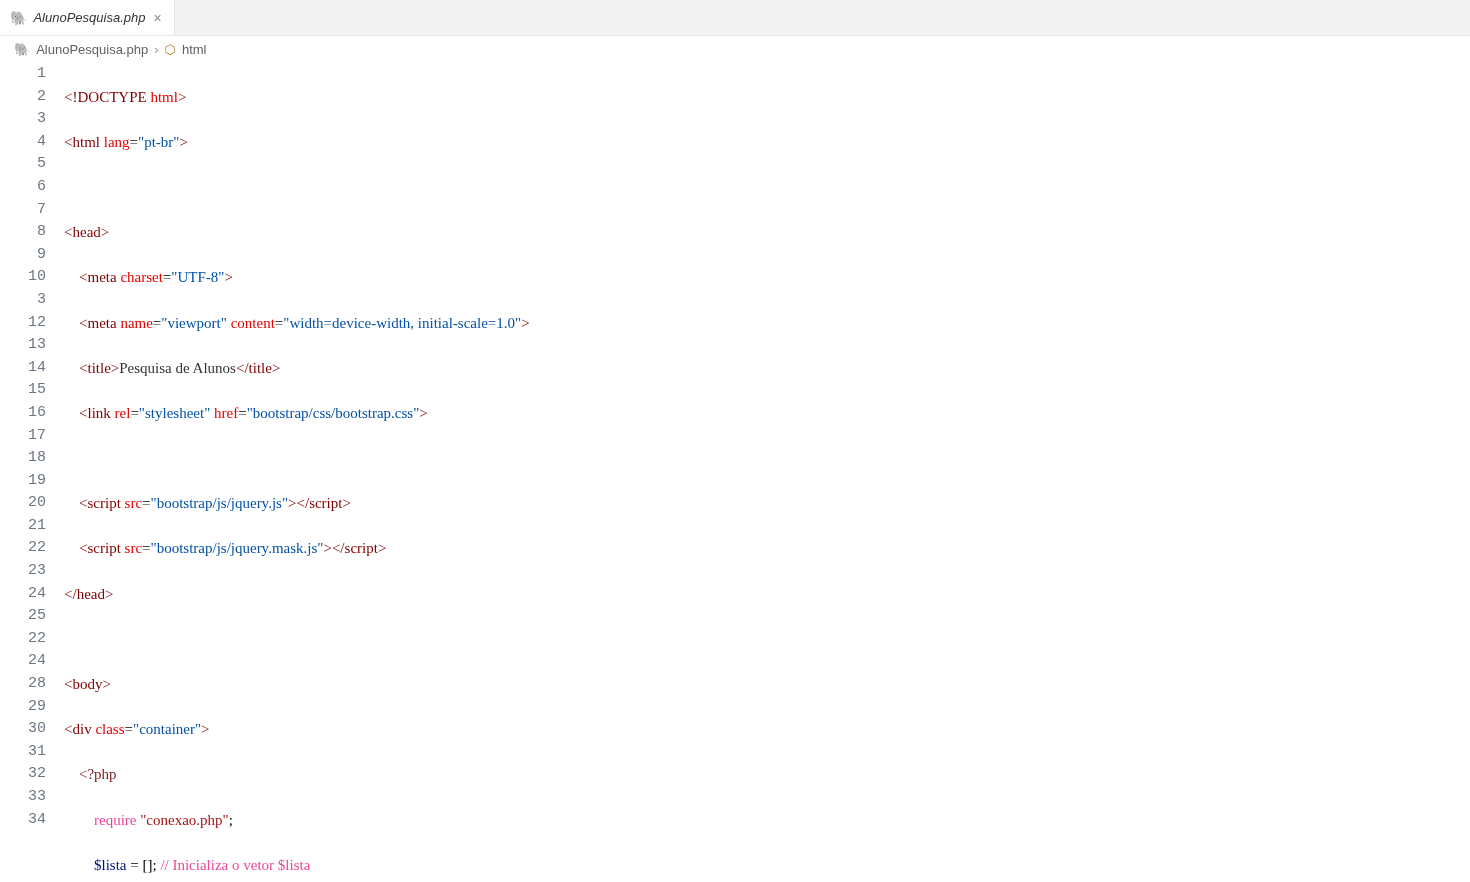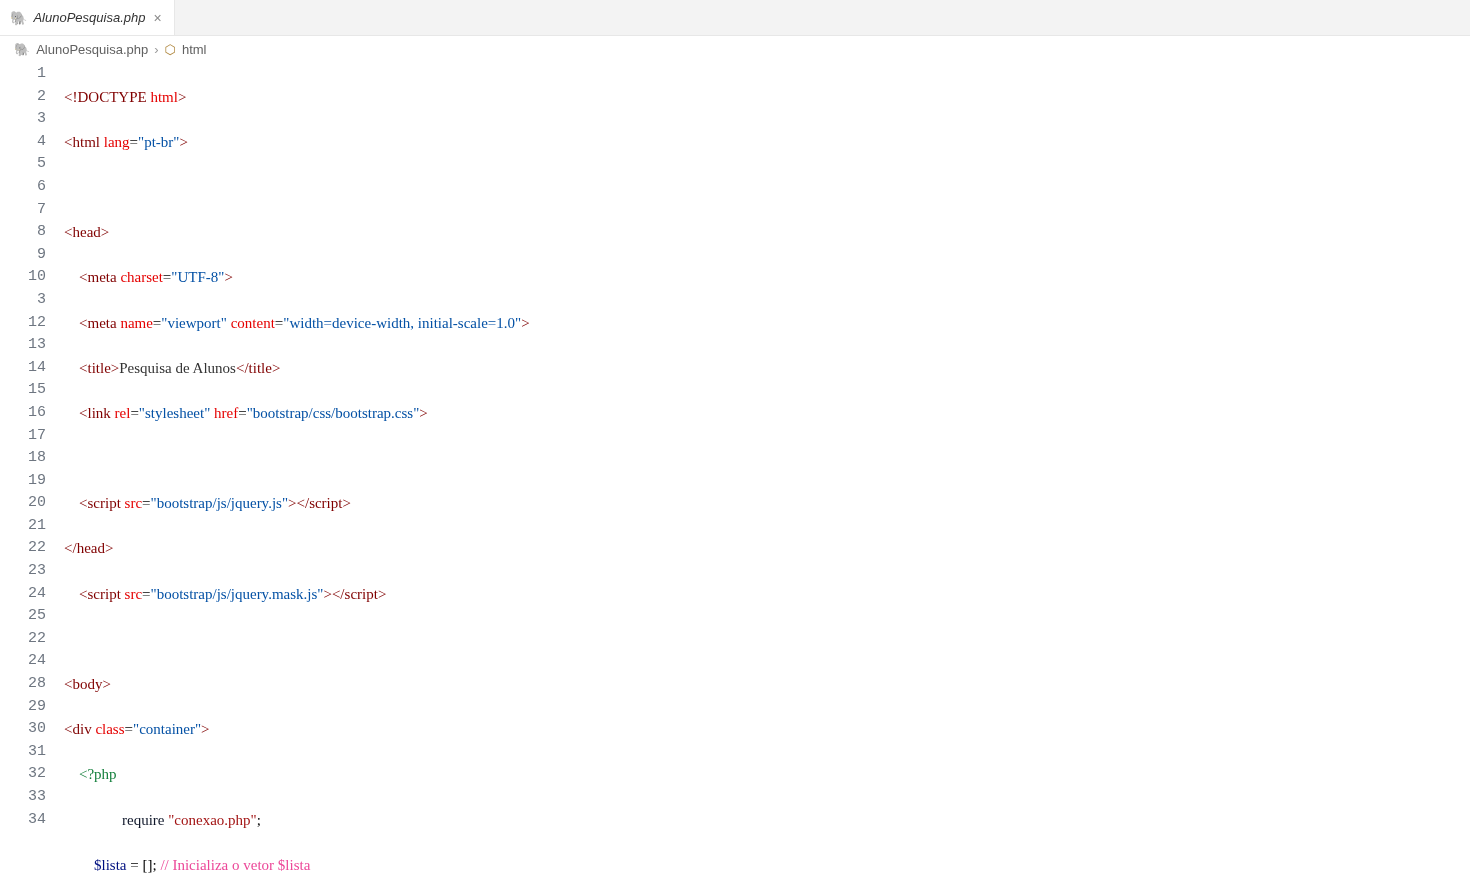--- a/index.html
+++ b/index.html
@@ -87,26 +87,26 @@
     .code .cline {
       height: 22.6px;
       font-family: Liberation Serif, serif;
     }
     
     .p { color: #800000; } 
     .tag { color: #800000; } 
     .attr { color: #e50000; } 
     .str { color: #0451a5; } 
     .txt { color: #333333; } 
-    .kw { color: #0f172a; margin-left: 28px; } 
+    .kw { color: #ec4899; } 
     .var { color: #001080; }
     .cm { color: #ec4899; } 
     .phpstr { color: #a31515; } 
     .doctype { color: #800000; }
-    .phptag { color: #15803d; }
+    .phptag { color: #7f1d1d; }
   </style>
 </head>
 <body>
 
 <div class="tab-bar">
   <div class="tab">
     <span class="tab-icon">🐘</span>
     <span>AlunoPesquisa.php</span>
     <span class="tab-close">×</span>
   </div>
@@ -161,22 +161,22 @@
 <div class="cline"><span class="p">&lt;!</span><span class="doctype">DOCTYPE</span> <span class="attr">html</span><span class="p">&gt;</span></div>
 <div class="cline"><span class="p">&lt;</span><span class="tag">html</span> <span class="attr">lang</span>=<span class="str">"pt-br"</span><span class="p">&gt;</span></div>
 <div class="cline"></div>
 <div class="cline"><span class="p">&lt;</span><span class="tag">head</span><span class="p">&gt;</span></div>
 <div class="cline">    <span class="p">&lt;</span><span class="tag">meta</span> <span class="attr">charset</span>=<span class="str">"UTF-8"</span><span class="p">&gt;</span></div>
 <div class="cline">    <span class="p">&lt;</span><span class="tag">meta</span> <span class="attr">name</span>=<span class="str">"viewport"</span> <span class="attr">content</span>=<span class="str">"width=device-width, initial-scale=1.0"</span><span class="p">&gt;</span></div>
 <div class="cline">    <span class="p">&lt;</span><span class="tag">title</span><span class="p">&gt;</span><span class="txt">Pesquisa de Alunos</span><span class="p">&lt;/</span><span class="tag">title</span><span class="p">&gt;</span></div>
 <div class="cline">    <span class="p">&lt;</span><span class="tag">link</span> <span class="attr">rel</span>=<span class="str">"stylesheet"</span> <span class="attr">href</span>=<span class="str">"bootstrap/css/bootstrap.css"</span><span class="p">&gt;</span></div>
 <div class="cline"></div>
 <div class="cline">    <span class="p">&lt;</span><span class="tag">script</span> <span class="attr">src</span>=<span class="str">"bootstrap/js/jquery.js"</span><span class="p">&gt;&lt;/</span><span class="tag">script</span><span class="p">&gt;</span></div>
+<div class="cline">    <span class="p">&lt;</span><span class="tag">script</span> <span class="attr">src</span>=<span class="str">"bootstrap/js/jquery.mask.js"</span><span class="p">&gt;&lt;/</span><span class="tag">script</span><span class="p">&gt;</span></div>
 <div class="cline"><span class="p">&lt;/</span><span class="tag">head</span><span class="p">&gt;</span></div>
-<div class="cline">    <span class="p">&lt;</span><span class="tag">script</span> <span class="attr">src</span>=<span class="str">"bootstrap/js/jquery.mask.js"</span><span class="p">&gt;&lt;/</span><span class="tag">script</span><span class="p">&gt;</span></div>
 <div class="cline"></div>
 <div class="cline"><span class="p">&lt;</span><span class="tag">body</span><span class="p">&gt;</span></div>
 <div class="cline"><span class="p">&lt;</span><span class="tag">div</span> <span class="attr">class</span>=<span class="str">"container"</span><span class="p">&gt;</span></div>
 <div class="cline">    <span class="phptag">&lt;?php</span></div>
 <div class="cline">        <span class="kw">require</span> <span class="phpstr">"conexao.php"</span>;</div>
 <div class="cline">        <span class="var">$lista</span> = []; <span class="cm">// Inicializa o vetor $lista</span></div>
 
 
 
 

